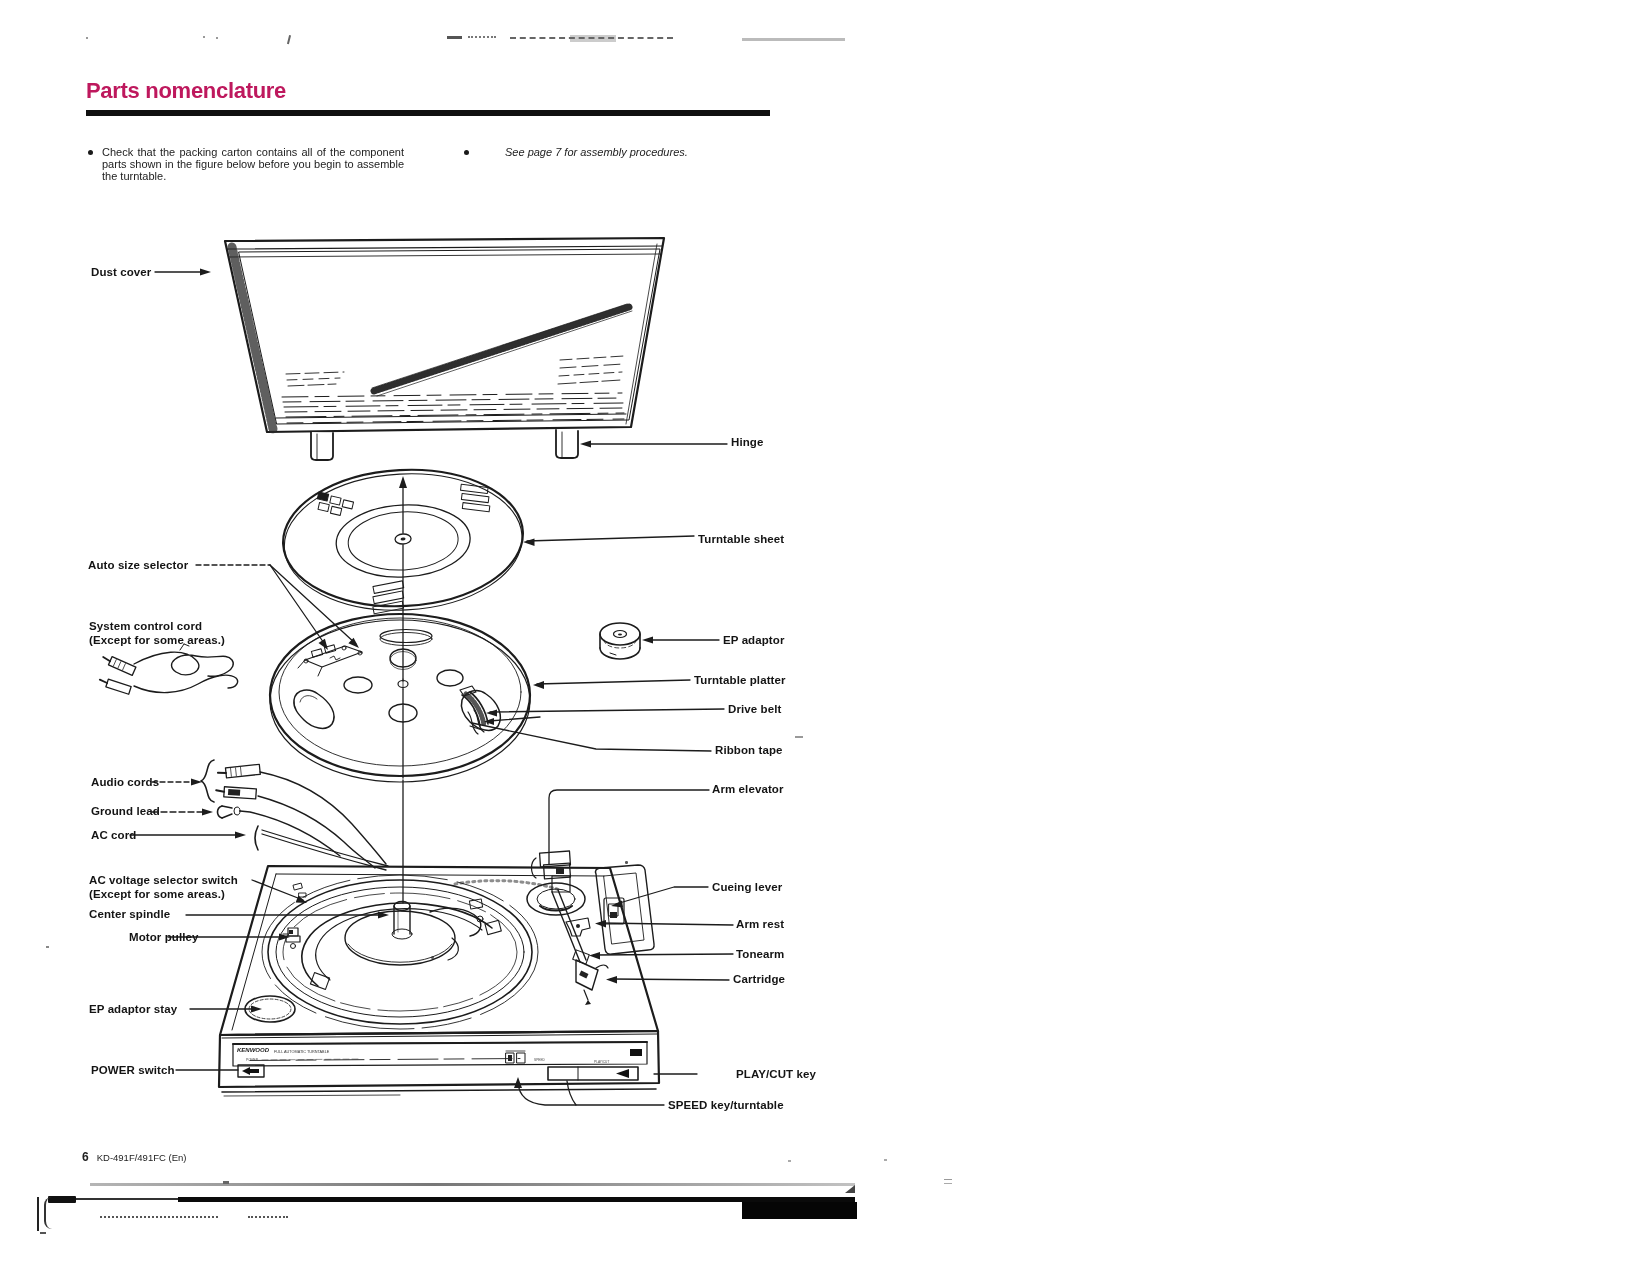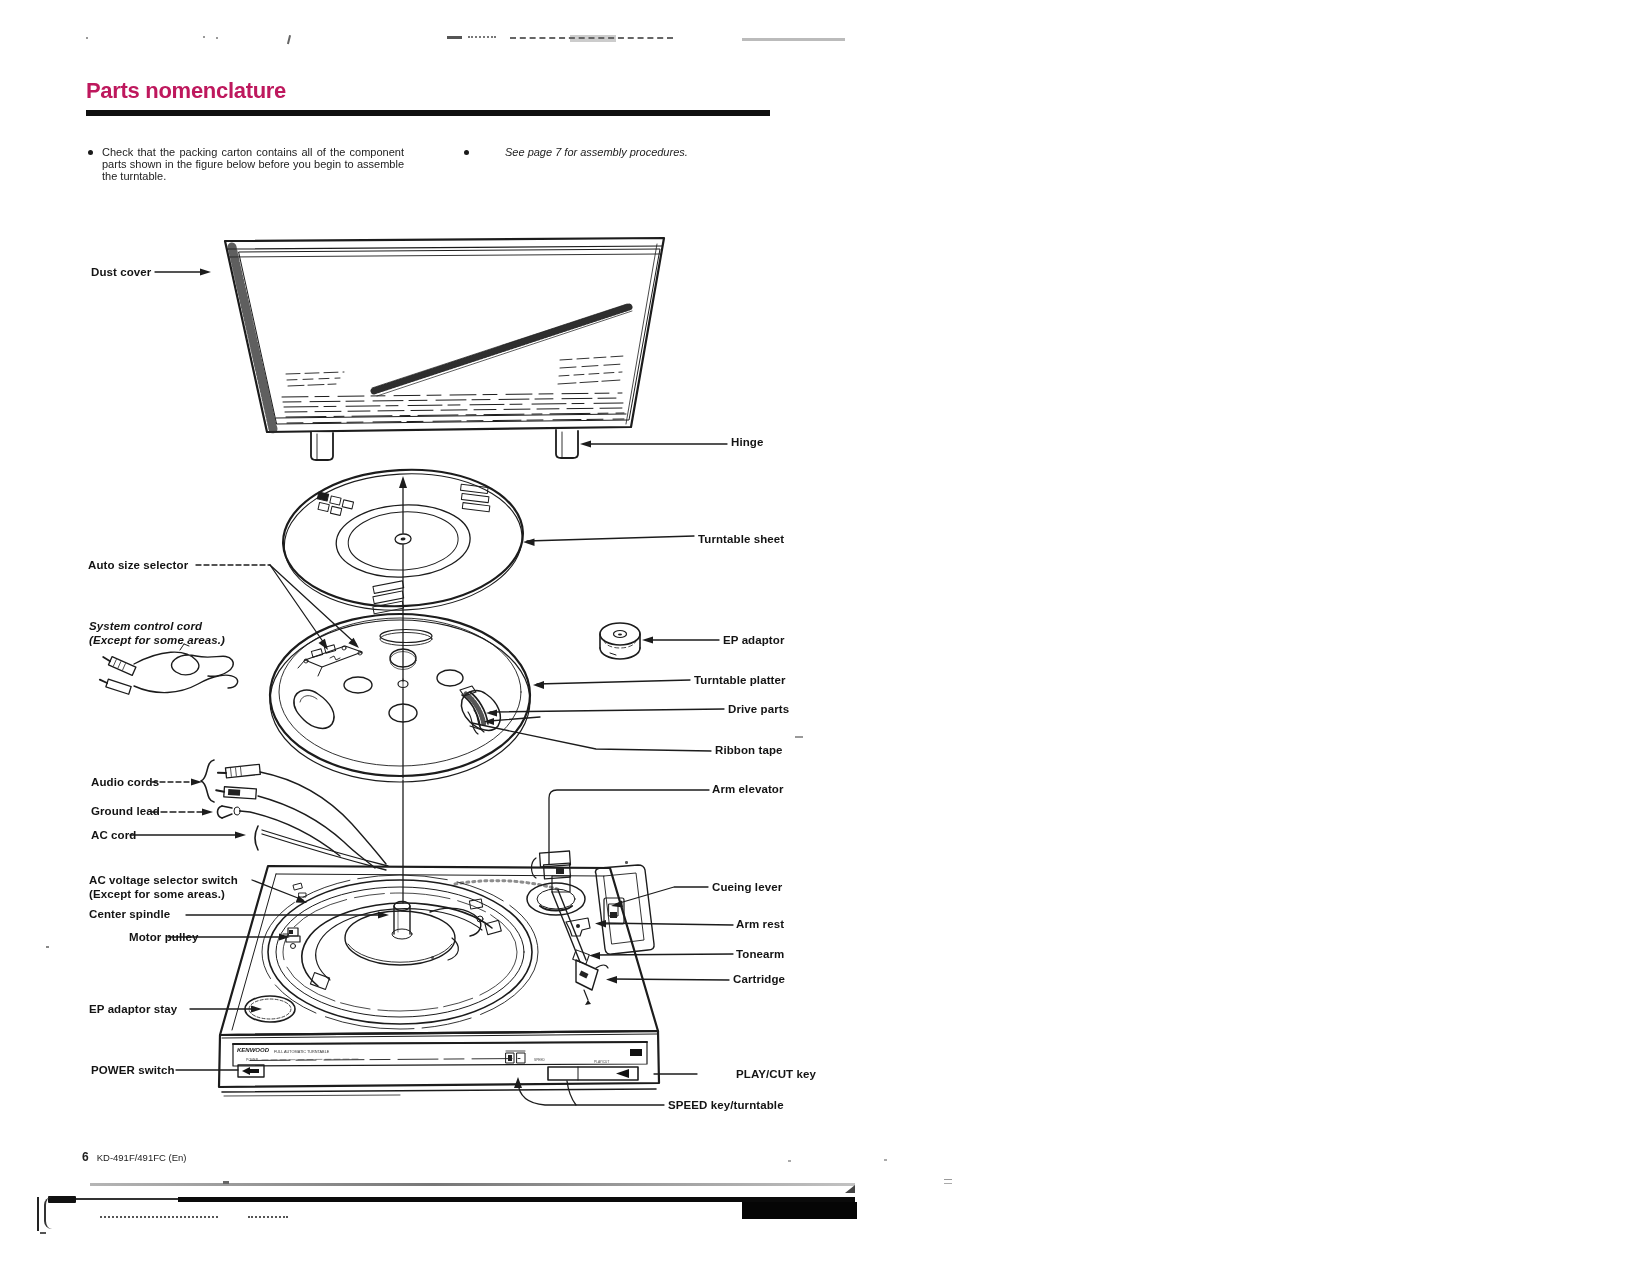--- a/index.html
+++ b/index.html
@@ -413,25 +413,25 @@
       <text x="246" y="1061" font-size="3.2" fill="#444" stroke="none" font-family="Liberation Sans, sans-serif">POWER</text>
       <text x="534" y="1061" font-size="3.2" fill="#444" stroke="none" font-family="Liberation Sans, sans-serif">SPEED</text>
       <text x="594" y="1063" font-size="3.2" fill="#444" stroke="none" font-family="Liberation Sans, sans-serif">PLAY/CUT</text>
     </g>
   </svg>
 
   <div class="lbl" style="left:91px;top:266px;">Dust cover</div>
   <div class="lbl" style="left:731px;top:436px;">Hinge</div>
   <div class="lbl" style="left:698px;top:533px;">Turntable sheet</div>
   <div class="lbl" style="left:88px;top:559px;">Auto size selector</div>
-  <div class="lbl" style="left:89px;top:620px;font-style:italic;">System control cord
+  <div class="lbl" style="left:89px;top:620px;">System control cord
 (Except for some areas.)</div>
   <div class="lbl" style="left:723px;top:634px;">EP adaptor</div>
   <div class="lbl" style="left:694px;top:674px;">Turntable platter</div>
-  <div class="lbl" style="left:728px;top:703px;">Drive parts</div>
+  <div class="lbl" style="left:728px;top:703px;">Drive belt</div>
   <div class="lbl" style="left:715px;top:744px;">Ribbon tape</div>
   <div class="lbl" style="left:91px;top:776px;">Audio cords</div>
   <div class="lbl" style="left:712px;top:783px;">Arm elevator</div>
   <div class="lbl" style="left:91px;top:805px;text-align:center;">Ground lead</div>
   <div class="lbl" style="left:91px;top:829px;">AC cord</div>
   <div class="lbl" style="left:89px;top:874px;">AC voltage selector switch
 (Except for some areas.)</div>
   <div class="lbl" style="left:712px;top:881px;">Cueing lever</div>
   <div class="lbl" style="left:89px;top:908px;">Center spindle</div>
   <div class="lbl" style="left:736px;top:918px;">Arm rest</div>

